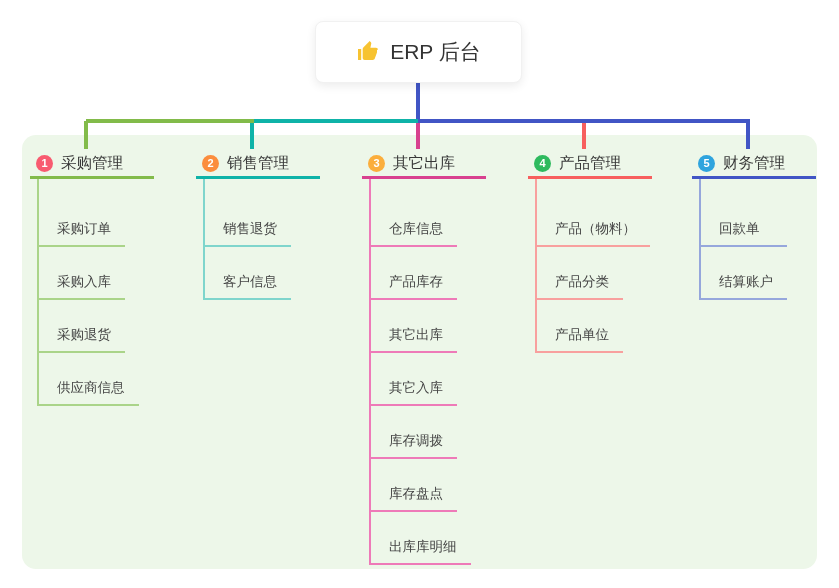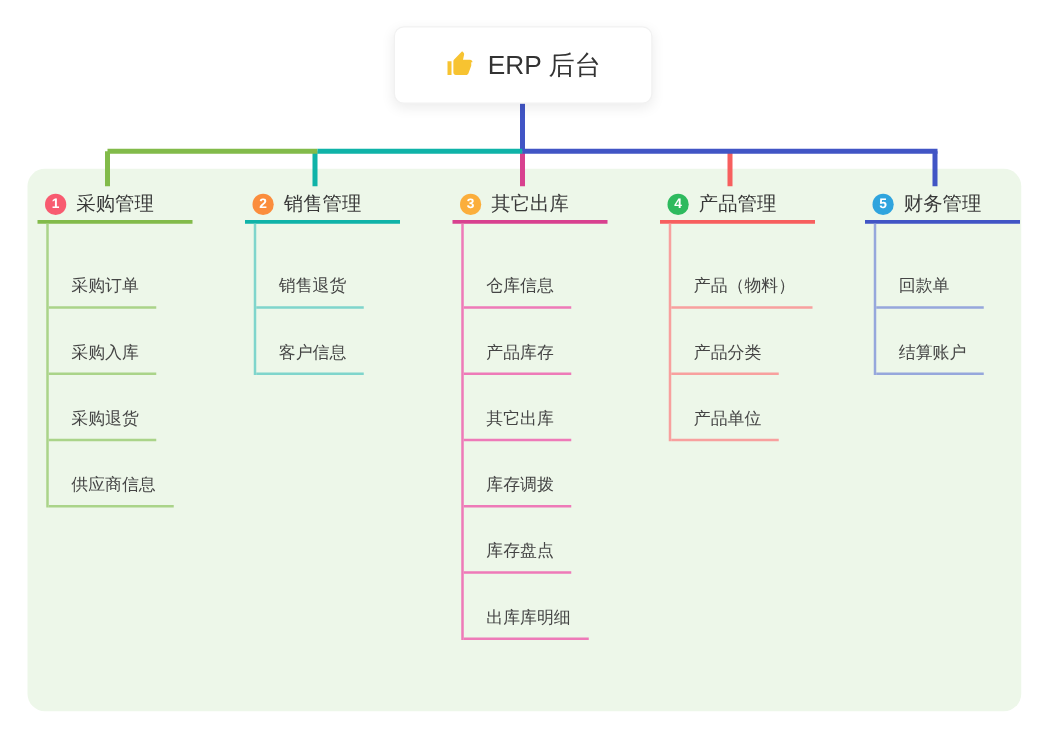--- a/index.html
+++ b/index.html
@@ -112,20 +112,23 @@
           <li>
             <span>仓库信息</span>
           </li>
           <li>
             <span>产品库存</span>
           </li>
           <li>
             <span>其它出库</span>
           </li>
           <li>
+            <span>其它入库</span>
+          </li>
+          <li>
             <span>库存调拨</span>
           </li>
           <li>
             <span>库存盘点</span>
           </li>
           <li>
             <span>出库库明细</span>
           </li>
         </ul>
   </div>

